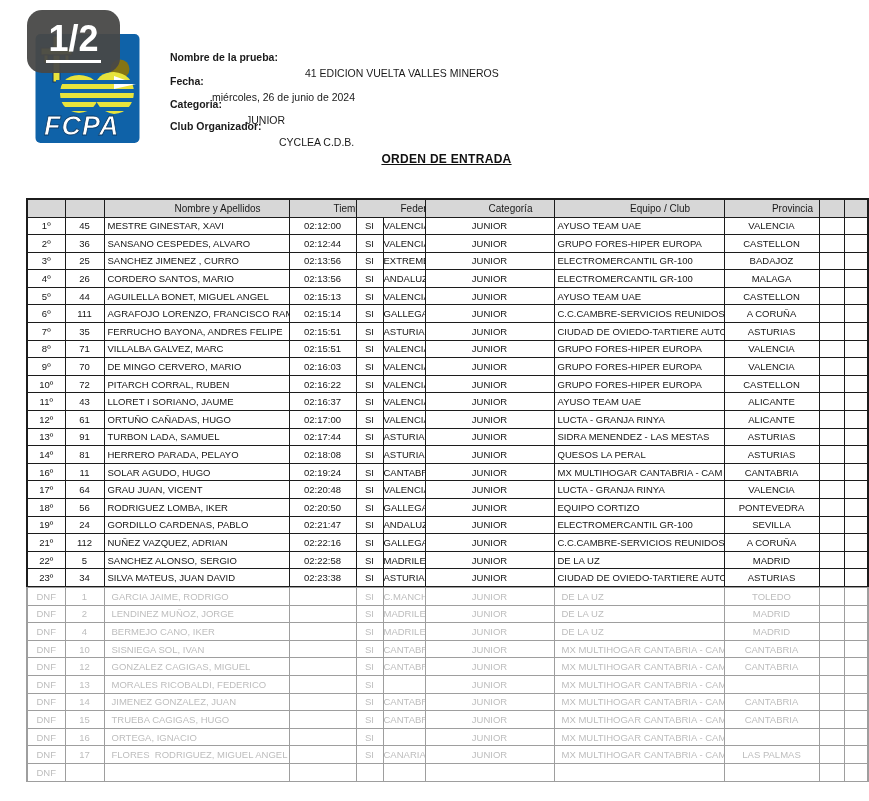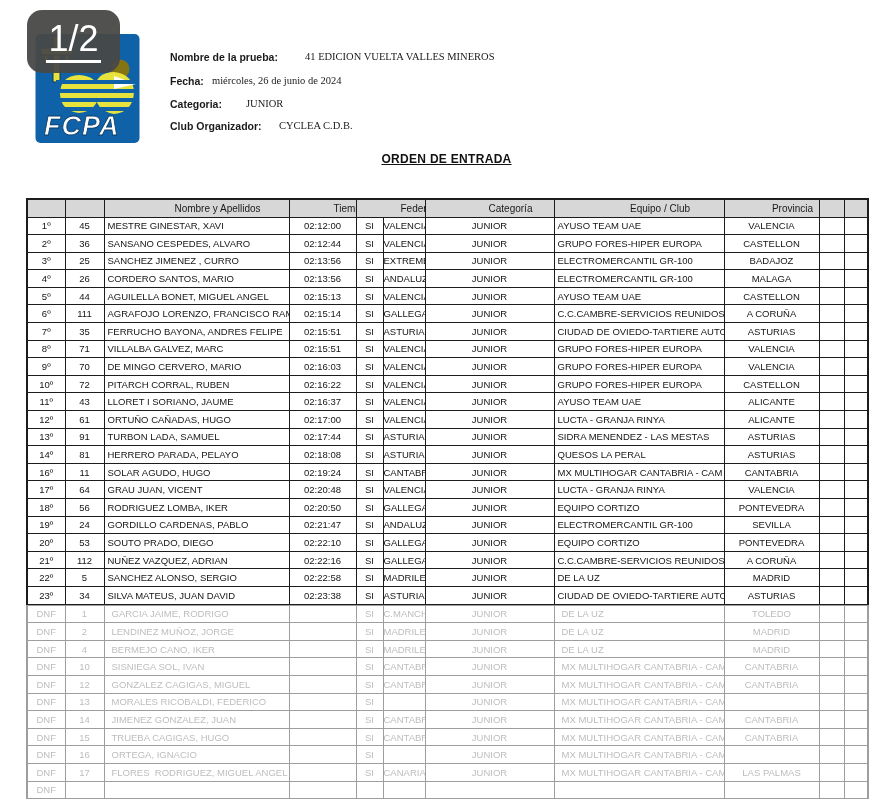--- a/index.html
+++ b/index.html
@@ -3,30 +3,30 @@
 <meta charset="utf-8">
 <style>
   html,body{margin:0;padding:0;}
   body{background:#ffffff;font-family:"Liberation Sans", sans-serif;}
   .page{position:relative;width:869px;height:801px;background:#ffffff;overflow:hidden;}
 
   
   .badge{position:absolute;left:27px;top:10px;width:93px;height:63px;
     background:rgba(72,72,71,0.95);border-radius:15px;z-index:5;
     display:flex;align-items:center;justify-content:center;}
-  .badge-text{color:#ffffff;font-weight:normal;font-size:36px;line-height:1;
+  .badge-text{color:#ffffff;font-weight:bold;font-size:36px;line-height:1;
     border-bottom:3px solid #ffffff;padding:0 2px 3px 2px;}
 
   
   .logo{position:absolute;left:34px;top:32px;width:107px;height:113px;z-index:1;}
 
   
   .field{position:absolute;font-size:10.5px;color:#1a1a1a;white-space:pre;}
   .field .lbl{font-weight:bold;position:absolute;left:0;top:0;}
-  .field .val{position:absolute;top:0;font-family:Liberation Serif, serif;}
+  .field .val{position:absolute;top:16px;}
   .f0{left:170px;top:51px;width:600px;height:14px;}
   .f1{left:170px;top:75px;width:600px;height:14px;padding-left:32px;}
   .f2{left:170px;top:98px;width:600px;height:14px;}
   .f3{left:170px;top:120px;width:600px;height:14px;}
   .f0 .val{left:135px;}
   .f1 .val{left:42px;}
   .f2 .val{left:76px;}
   .f3 .val{left:109px;text-align:center;}
 
   .doc-title{position:absolute;left:26px;top:152px;width:841px;text-align:center;
@@ -361,33 +361,20 @@
             <td class="col-tiempo">02:21:47</td>
             <td class="col-si">SI</td>
             <td class="col-federacion">ANDALUZA</td>
             <td class="col-categoria">JUNIOR</td>
             <td class="col-equipo">ELECTROMERCANTIL GR-100</td>
             <td class="col-provincia">SEVILLA</td>
             <td class="col-s1"></td>
             <td class="col-s2"></td>
           </tr>
           <tr>
-            <td class="col-puesto">20º</td>
-            <td class="col-dorsal">53</td>
-            <td class="col-nombre">SOUTO PRADO, DIEGO</td>
-            <td class="col-tiempo">02:22:10</td>
-            <td class="col-si">SI</td>
-            <td class="col-federacion">GALLEGA</td>
-            <td class="col-categoria">JUNIOR</td>
-            <td class="col-equipo">EQUIPO CORTIZO</td>
-            <td class="col-provincia">PONTEVEDRA</td>
-            <td class="col-s1"></td>
-            <td class="col-s2"></td>
-          </tr>
-          <tr>
             <td class="col-puesto">21º</td>
             <td class="col-dorsal">112</td>
             <td class="col-nombre">NUÑEZ VAZQUEZ, ADRIAN</td>
             <td class="col-tiempo">02:22:16</td>
             <td class="col-si">SI</td>
             <td class="col-federacion">GALLEGA</td>
             <td class="col-categoria">JUNIOR</td>
             <td class="col-equipo">C.C.CAMBRE-SERVICIOS REUNIDOS</td>
             <td class="col-provincia">A CORUÑA</td>
             <td class="col-s1"></td>

